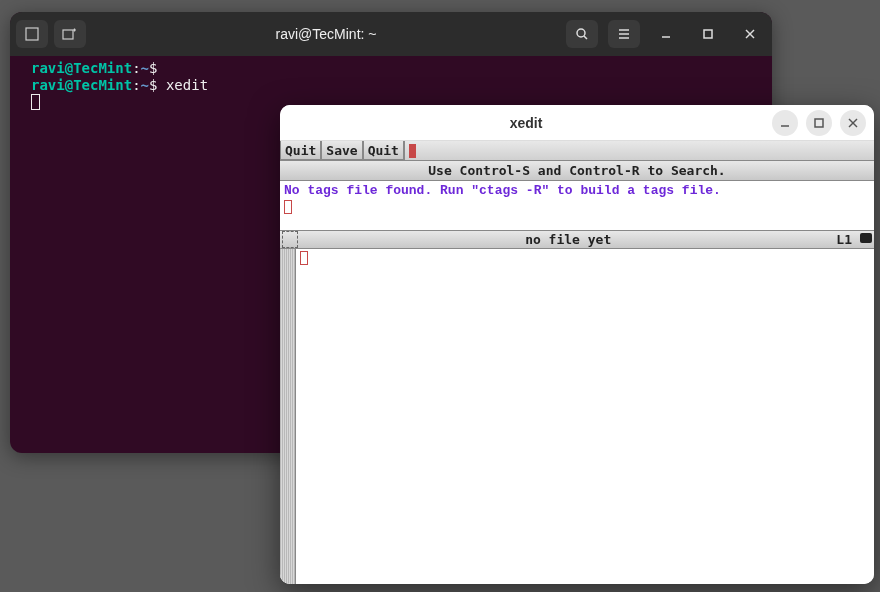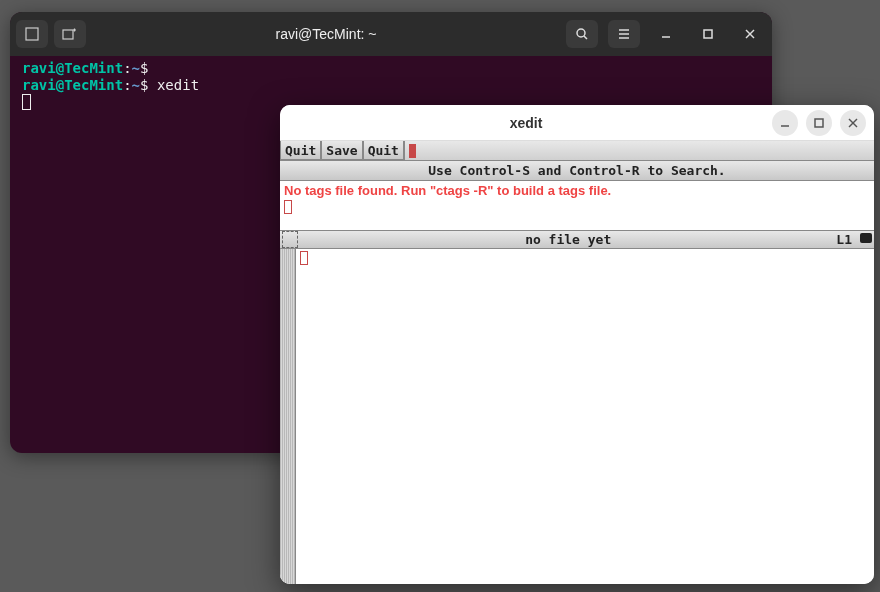--- a/index.html
+++ b/index.html
@@ -67,21 +67,21 @@
       border-radius: 6px;
       display: flex;
       align-items: center;
       justify-content: center;
       color: #eee;
       cursor: pointer;
     }
     .titlebar-control.search { background: #3a3a3a; }
     .titlebar-control.menu { background: #3a3a3a; }
     .terminal-body {
-      padding: 4px 12px;
+      padding: 4px 21px;
       font-family: 'DejaVu Sans Mono', monospace;
       font-size: 14px;
       line-height: 17px;
       color: #eee;
     }
     .prompt-user { color: #00c4a7; font-weight: bold; }
     .prompt-host { color: #00c4a7; font-weight: bold; }
     .prompt-colon { color: #eee; }
     .prompt-path { color: #6699cc; font-weight: bold; }
     .prompt-dollar { color: #eee; }
@@ -175,24 +175,24 @@
       font-size: 13px;
       font-weight: bold;
       color: #222;
       line-height: 20px;
       border-bottom: 1px solid #888;
     }
     .xedit-message-area {
       height: 50px;
       background: #fff;
       padding: 2px 4px;
-      font-family: Liberation Sans, sans-serif;
+      font-family: Liberation Mono, monospace;
       font-size: 13px;
       font-weight: bold;
-      color: #ef4444;
+      color: #6d28d9;
       border-bottom: 1px solid #888;
     }
     .xedit-message-cursor {
       display: inline-block;
       width: 8px;
       height: 14px;
       border: 1px solid #c74848;
       margin-top: 2px;
     }
     .xedit-status-bar {

